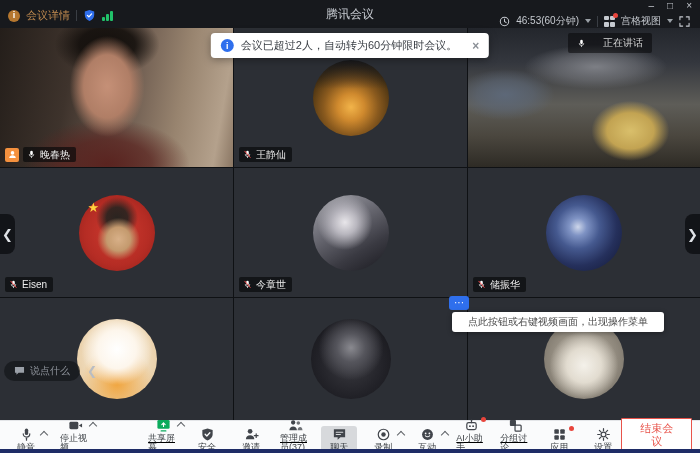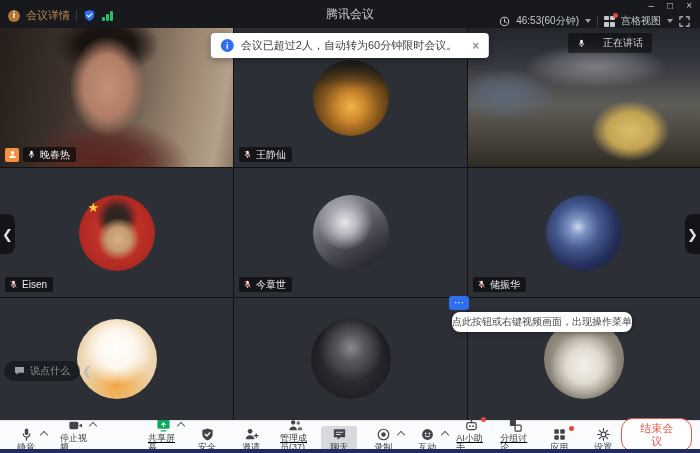--- a/index.html
+++ b/index.html
@@ -82,43 +82,43 @@
           box-shadow:0 2px 8px rgba(0,0,0,.35);white-space:nowrap;}
   .binfo{width:13px;height:13px;border-radius:50%;background:#2f6fed;color:#fff;font-size:9px;font-weight:bold;
          display:flex;align-items:center;justify-content:center;}
   .bclose{color:#8a8f96;font-size:12px;font-weight:bold;margin-left:8px;cursor:default;}
   .nav{position:absolute;top:214px;width:15px;height:40px;background:rgba(14,15,19,.85);color:#dfe2e6;
        display:flex;align-items:center;justify-content:center;font-size:13px;z-index:20;}
   .nav-l{left:0;border-radius:0 8px 8px 0;}
   .nav-r{right:0;border-radius:8px 0 0 8px;}
   .morebtn{position:absolute;left:449px;top:296px;width:20px;height:14px;border-radius:3px;background:#2f6fed;
            color:#fff;font-size:10px;line-height:1;display:flex;align-items:center;justify-content:center;z-index:25;}
-  .tooltip{position:absolute;left:452px;top:312px;background:#fff;border-radius:8px;padding:3px 0;font-size:10px;
+  .tooltip{position:absolute;left:452px;top:312px;background:#fff;border-radius:3px;padding:3px 16px;font-size:10px;
            color:#4a4a4a;white-space:nowrap;box-shadow:0 1px 5px rgba(0,0,0,.35);z-index:25;}
-  .quickchat{position:absolute;left:4px;top:361px;display:flex;align-items:center;z-index:20;}
+  .quickchat{position:absolute;left:4px;top:361px;display:flex;align-items:center;gap:5px;z-index:20;}
   .qc-pill{display:flex;align-items:center;gap:5px;height:20px;background:rgba(22,24,28,.78);border-radius:11px;
            padding:0 10px;font-size:10px;color:#8f949c;}
   .qc-chev{color:#b9bdc3;font-size:12px;padding:0 2px;}
 
   
   .toolbar{position:absolute;left:0;right:0;top:420px;height:29px;background:#fafbfc;border-top:1px solid #e3e5e8;
            display:flex;align-items:center;padding:0 8px;z-index:50;box-sizing:border-box;}
   .tgroup{display:flex;align-items:flex-end;}
   .g-left{gap:13px;}
   .g-center{gap:8px;margin-left:52px;text-decoration:underline;}
   .tb-item{position:relative;display:flex;flex-direction:column;align-items:center;gap:1px;min-width:30px;
            padding:1px 3px 1px;font-size:9px;color:#3c4045;border-radius:3px;line-height:1;}
   .tb-item svg{width:15px;height:15px;}
   .tb-item .icn-fill{fill:#41454b;}
   .tb-item .icn-stroke{fill:none;stroke:#41454b;stroke-width:1.3;stroke-linecap:round;stroke-linejoin:round;}
   .tb-item.sel{background:#d7d9dc;}
   .chev{position:absolute;right:-3px;top:6px;width:5px;height:5px;border-right:1.2px solid #5f6368;
         border-top:1.2px solid #5f6368;transform:rotate(-45deg);}
   .rdot{position:absolute;top:0;right:3px;width:5px;height:5px;border-radius:50%;background:#e8453c;}
-  .endbtn{margin-left:auto;background:#fff;border:1px solid #e8534a;color:#e8534a;border-radius:12px;
+  .endbtn{margin-left:auto;background:#fff;border:1px solid #e8534a;color:#e8534a;border-radius:1px;
           font-size:11px;padding:3px 14px;line-height:1.2;}
   .taskbar{position:absolute;left:0;right:0;top:449px;height:4px;background:#1e2c66;z-index:60;}
 </style>
 </head>
 <body>
 
 <div class="app">
 
   <div class="titlebar">
     <div class="tb-left">

